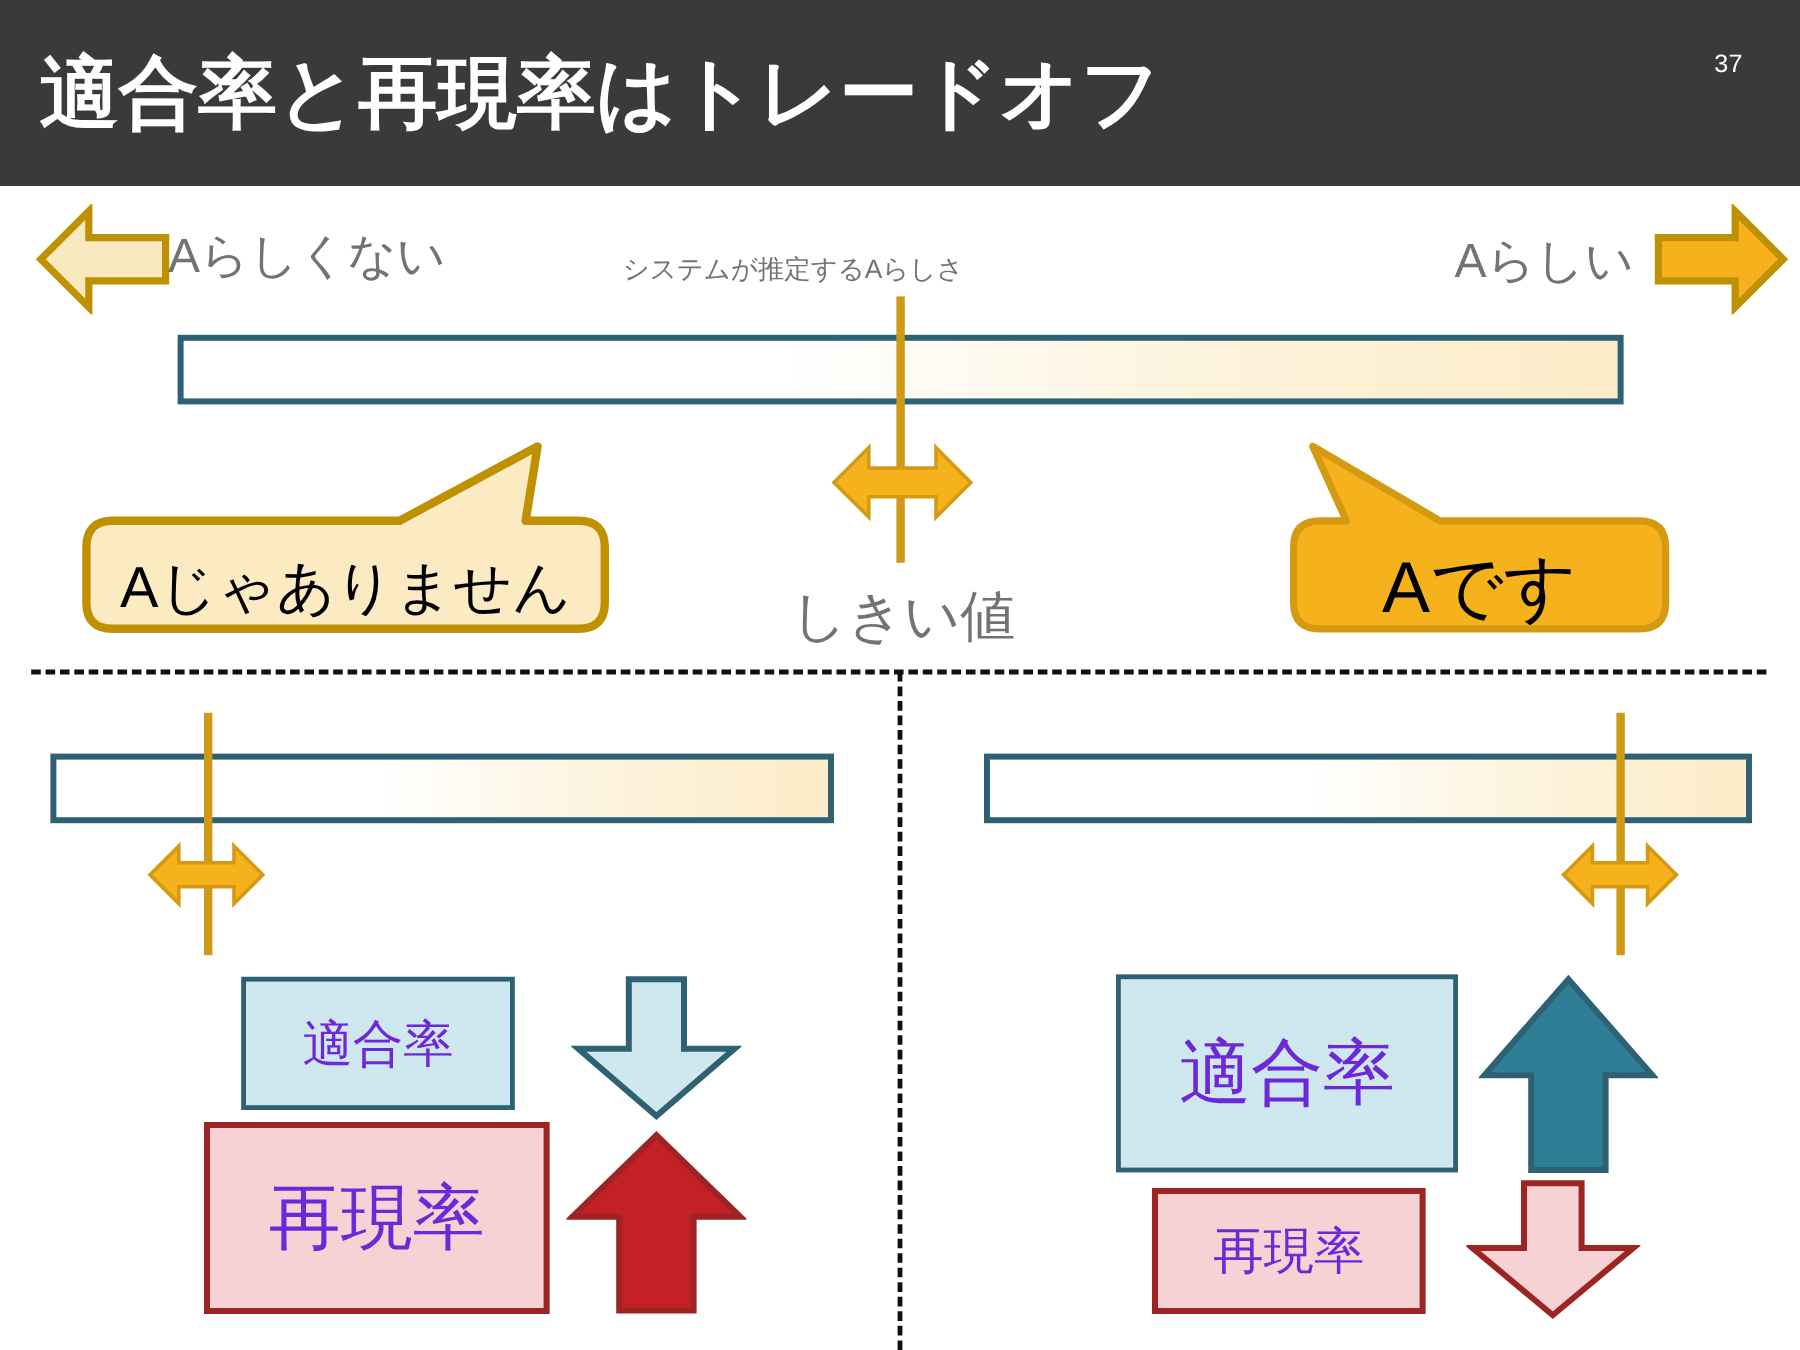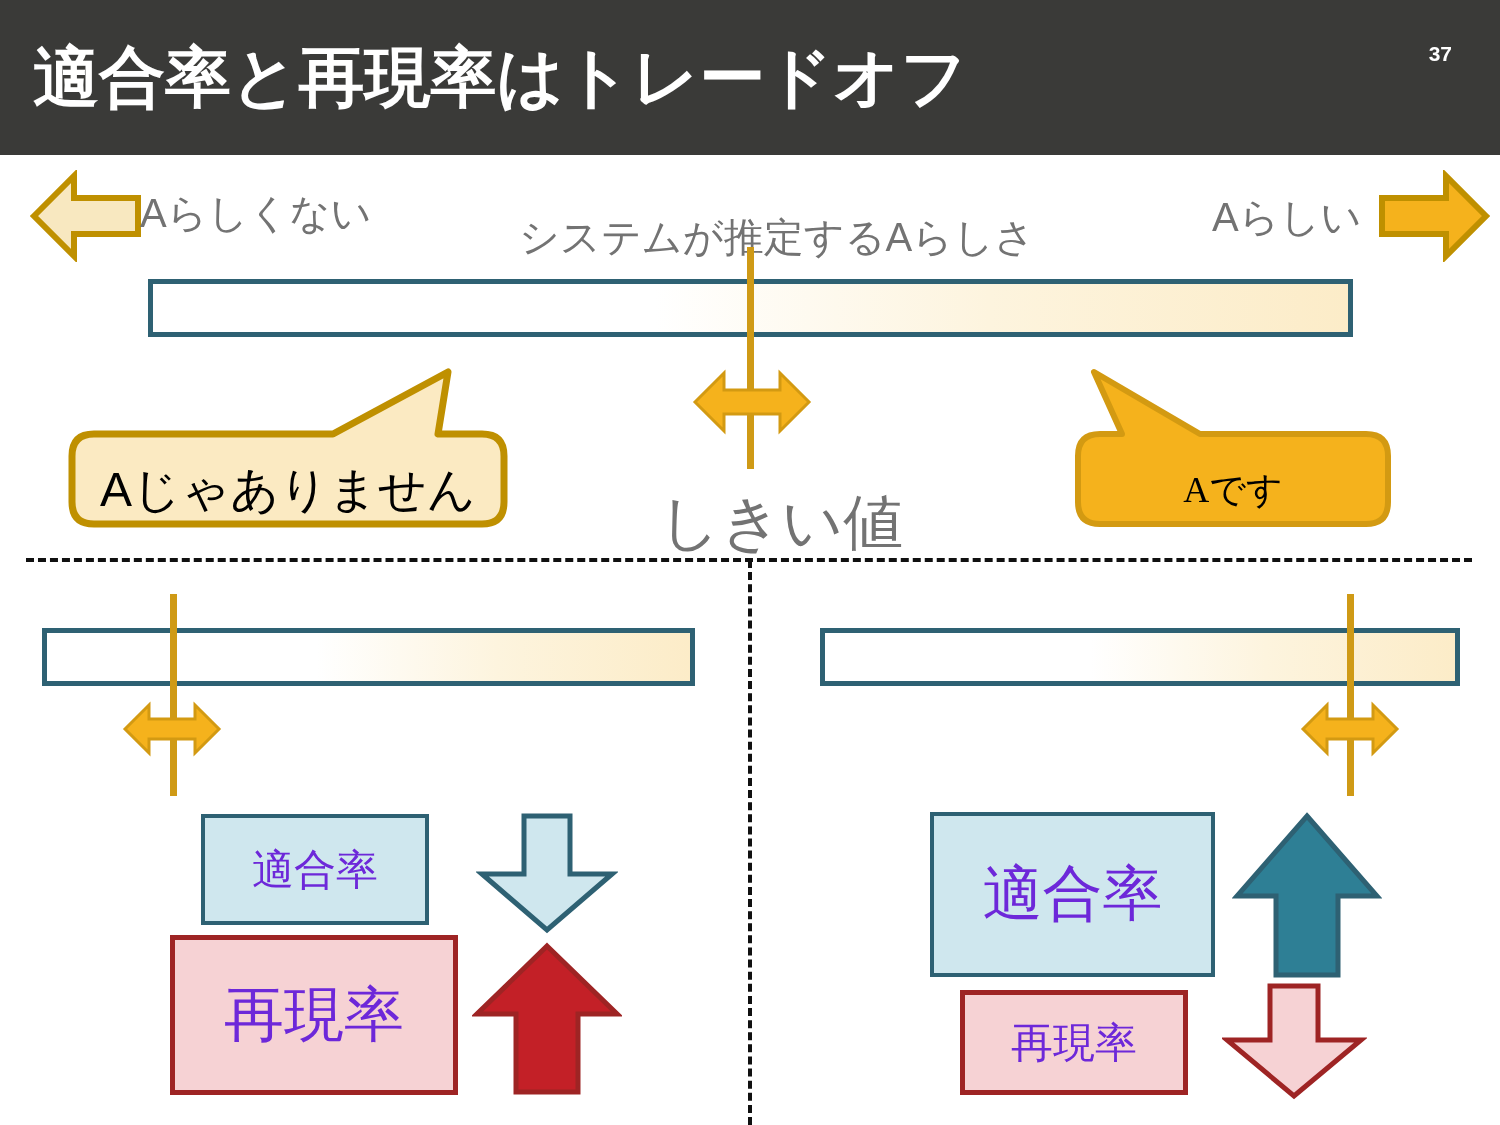--- a/index.html
+++ b/index.html
@@ -41,21 +41,21 @@
     letter-spacing: 0px;
     white-space: nowrap;
     font-family: "Liberation Sans", "DejaVu Sans", sans-serif;
   }
   .page-number {
     position: absolute;
     right: 48px;
     top: 42px;
     color: #ffffff;
     font-size: 21px;
-    font-weight: bold;
+    font-weight: normal;
     font-family: "Liberation Sans", "DejaVu Sans", sans-serif;
   }
 
   
   .jp-label {
     position: absolute;
     color: #737373;
     white-space: nowrap;
     font-family: "Liberation Sans", "DejaVu Sans", sans-serif;
   }
@@ -155,33 +155,33 @@
   </div>
   <div class="jp-label" style="left:140px; top:186px; font-size:40px;">Aらしくない</div>
 
   <div class="big-arrow" style="left:1378px; top:170px; width:112px; height:92px;">
     <svg width="112" height="92" viewBox="0 0 112 92">
       <polygon points="108,46 68,6 68,28 4,28 4,64 68,64 68,86" fill="#f5b21c" stroke="#bf9000" stroke-width="6" stroke-linejoin="miter"></polygon>
     </svg>
   </div>
   <div class="jp-label" style="left:1212px; top:190px; font-size:40px;">Aらしい</div>
 
-  <div class="jp-label" style="left:519px; top:210px; font-size:40px;">システムが推定するAらしさ</div>
+  <div class="jp-label" style="left:519px; top:210px; font-size:22px;">システムが推定するAらしさ</div>
 
   <div class="score-bar" style="left:148px; top:279px; width:1205px; height:58px;"></div>
 
   <div class="threshold-line" style="left:747px; top:247px; height:222px;"></div>
 
   <div class="dbl-arrow" style="left:692px; top:368px; width:120px; height:68px;">
     <svg width="120" height="68" viewBox="0 0 120 68">
       <polygon points="3,34 32,5 32,22 88,22 88,5 117,34 88,63 88,46 32,46 32,63" fill="#f5b21c" stroke="#d39a12" stroke-width="3" stroke-linejoin="miter"></polygon>
     </svg>
   </div>
 
-  <div class="jp-label" style="left:659px; top:483px; font-size:60px;">しきい値</div>
+  <div class="jp-label" style="left:659px; top:483px; font-size:46px;">しきい値</div>
 
   <div class="callout" style="left:58px; top:366px; width:460px; height:164px;">
     <svg width="460" height="164" viewBox="0 0 460 164">
       <path d="M 14,90
                q 0,-22 22,-22
                L 275,68
                L 390,6
                L 380,68
                L 424,68
                q 22,0 22,22
@@ -202,21 +202,21 @@
                L 42,6
                L 148,68
                L 314,68
                q 22,0 22,22
                L 336,136
                q 0,22 -22,22
                L 48,158
                q -22,0 -22,-22
                Z" fill="#f5b21c" stroke="#d39a12" stroke-width="6" stroke-linejoin="round"></path>
     </svg>
-    <div class="callout-text" style="font-size:36px; padding-top:42px;font-family:Liberation Serif, serif;">Aです</div>
+    <div class="callout-text" style="font-size:60px; padding-top:42px;">Aです</div>
   </div>
 
   <div class="dash-h" style="left:26px; top:558px; width:1446px; height:0;"></div>
   <div class="dash-v" style="left:748px; top:560px; width:0; height:565px;"></div>
 
   <div class="score-bar" style="left:42px; top:628px; width:653px; height:58px;"></div>
 
   <div class="threshold-line" style="left:170px; top:594px; height:202px;"></div>
 
   <div class="dbl-arrow" style="left:122px; top:700px; width:100px; height:58px;">

